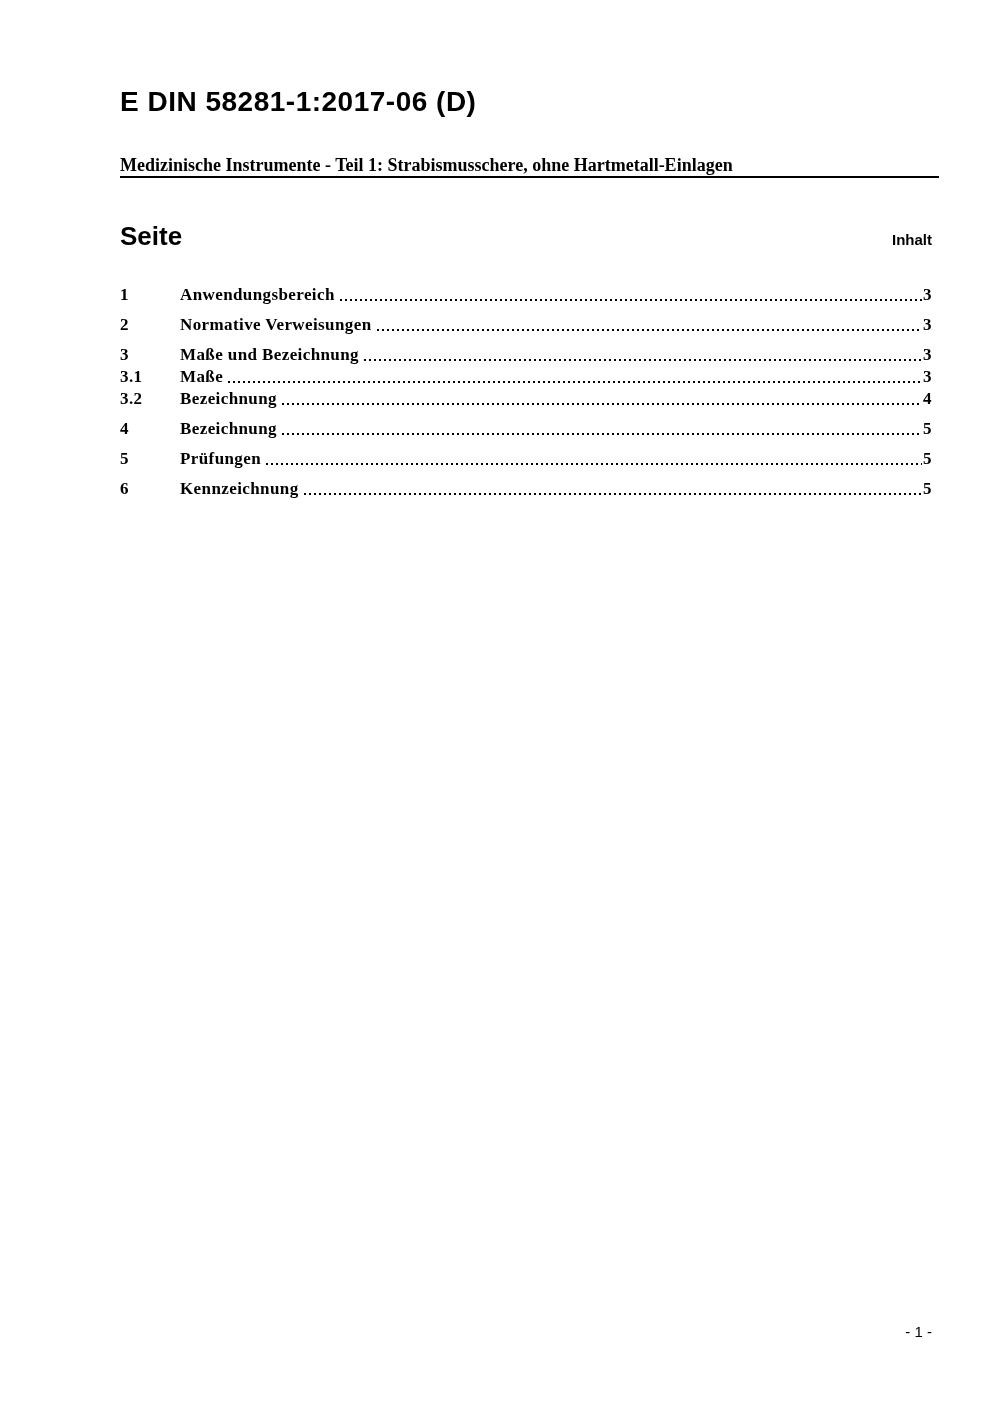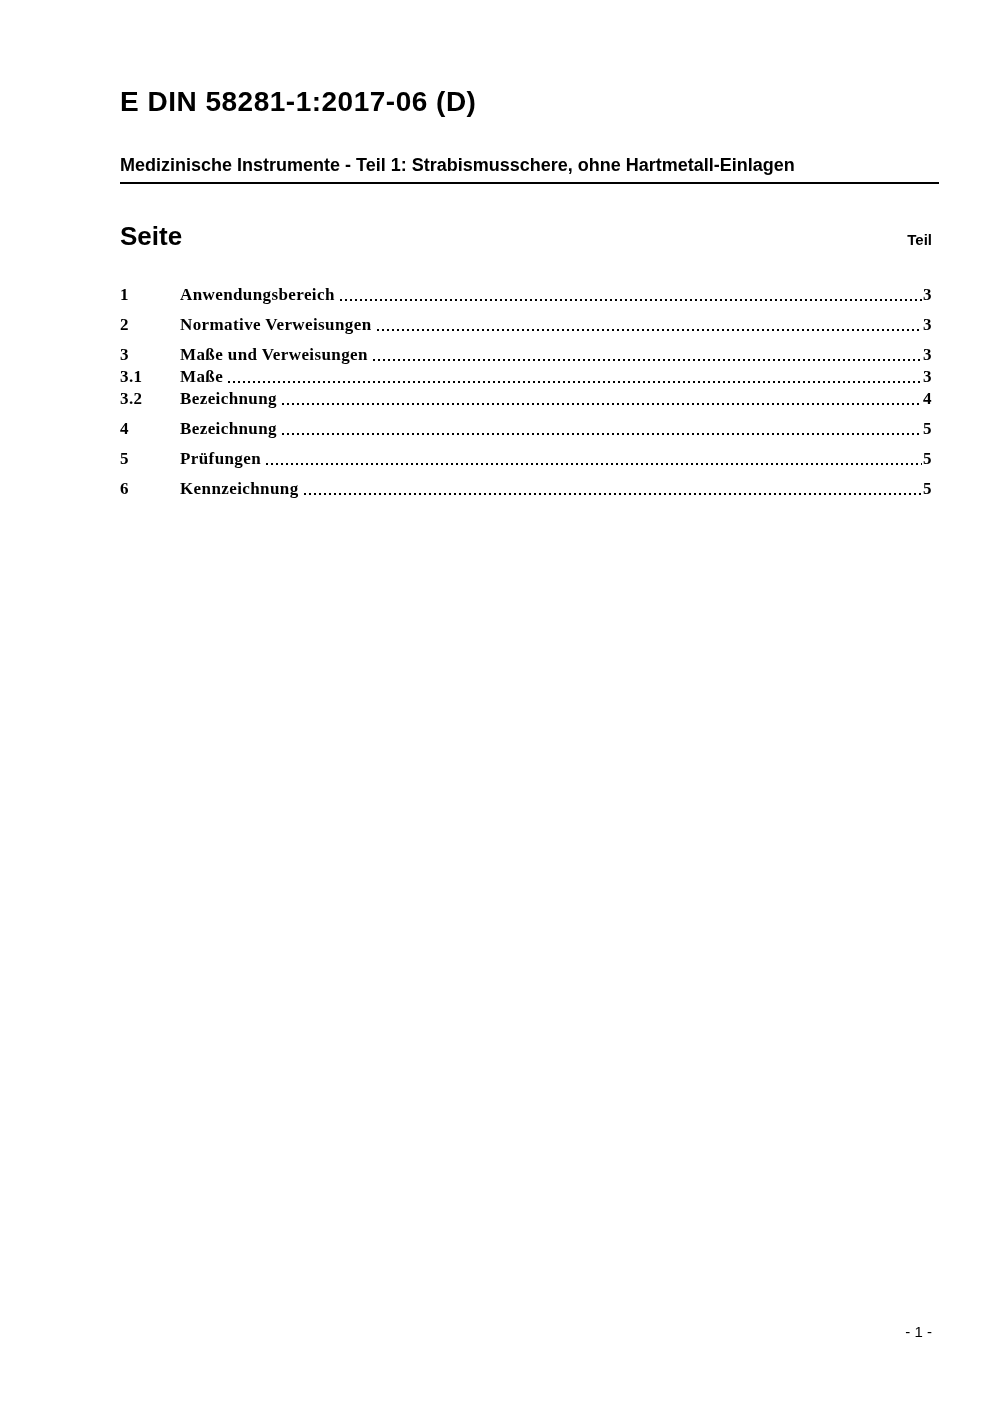--- a/index.html
+++ b/index.html
@@ -33,21 +33,21 @@
     margin-top: 3px;
     white-space: nowrap;
   }
   
   .subject-block {
     position: absolute;
     left: 120px;
     top: 155px;
     width: 819px;
     border-bottom: 2px solid #000000;
-    padding-bottom: 6px;
+    font-family: Liberation Serif, serif;
   }
   .doc-subject {
     font-size: 18px;
     font-weight: bold;
     white-space: nowrap;
   }
   
   .toc {
     position: absolute;
     left: 120px;
@@ -125,40 +125,40 @@
     <div class="doc-title">E DIN 58281-1:2017-06 (D)</div>
   </div>
 
   <div class="subject-block">
     <div class="doc-subject">Medizinische Instrumente - Teil 1: Strabismusschere, ohne Hartmetall-Einlagen</div>
   </div>
 
   <div class="toc">
     <div class="toc-header">
       <div class="toc-title">Seite</div>
-      <div class="toc-page-label">Teil</div>
+      <div class="toc-page-label">Inhalt</div>
     </div>
     <div class="toc-entries" id="toc-entries">
   <div class="toc-row level-1">
     <span class="toc-num">1</span>
     <span class="toc-label">Anwendungsbereich</span>
     <span class="toc-leader"></span>
     <span class="toc-page">3</span>
   </div>
 
   <div class="toc-row level-1">
     <span class="toc-num">2</span>
     <span class="toc-label">Normative Verweisungen</span>
     <span class="toc-leader"></span>
     <span class="toc-page">3</span>
   </div>
 
   <div class="toc-row level-1">
     <span class="toc-num">3</span>
-    <span class="toc-label">Maße und Verweisungen</span>
+    <span class="toc-label">Maße und Bezeichnung</span>
     <span class="toc-leader"></span>
     <span class="toc-page">3</span>
   </div>
 
   <div class="toc-row level-2">
     <span class="toc-num">3.1</span>
     <span class="toc-label">Maße</span>
     <span class="toc-leader"></span>
     <span class="toc-page">3</span>
   </div>

